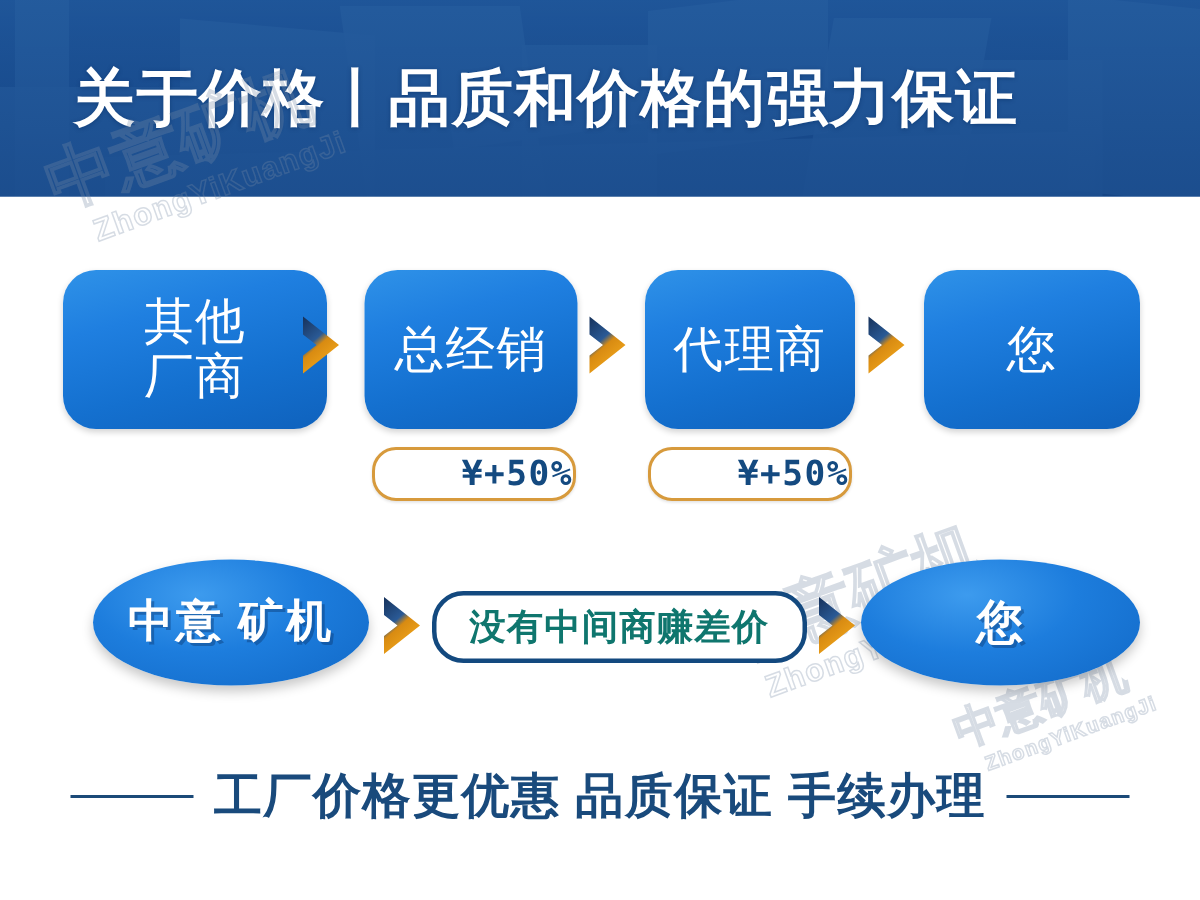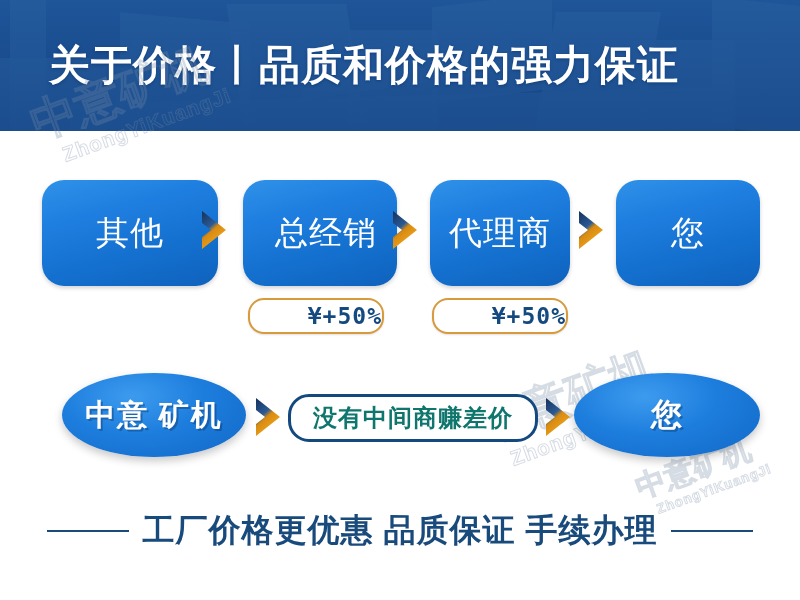--- a/index.html
+++ b/index.html
@@ -54,21 +54,21 @@
   .node{
     position:absolute;top:0;height:106px;border-radius:22px;
     background:linear-gradient(165deg,#2f92e8 0%,#1f7fe0 30%,#1470cf 65%,#0f62bd 100%);
     box-shadow:0 2px 4px rgba(0,0,0,.18);
     display:flex;align-items:center;justify-content:center;
     color:#fff;font-size:33px;font-weight:normal;line-height:1.12;text-align:center;
     letter-spacing:1px;
   }
   .node .two{display:block;}
   .n1{left:42px;width:176px;}
-  .n2{left:243px;width:142px;padding-left:12px;}
+  .n2{left:243px;width:142px;}
   .n3{left:430px;width:140px;}
   .n4{left:616px;width:144px;}
 
   
   .chev{position:absolute;width:30px;height:42px;}
   .chev svg{display:block;width:30px;height:42px;}
   .c1{left:199px;top:209px;}
   .c2{left:390px;top:209px;}
   .c3{left:576px;top:209px;}
   .c4{left:253px;top:396px;}
@@ -150,20 +150,21 @@
   </div>
   <div class="wm wm-c">
     <span>中意矿机</span>
     <span class="wm-line2 sub">ZhongYiKuangJi</span>
   </div>
 
   <div class="flow1">
     <div class="node n1">
       <div>
         <span class="two">其他</span>
+        <span class="two">厂商</span>
       </div>
     </div>
     <div class="node n2">
       <span>总经销</span>
     </div>
     <div class="node n3">
       <span>代理商</span>
     </div>
     <div class="node n4">
       <span>您</span>

